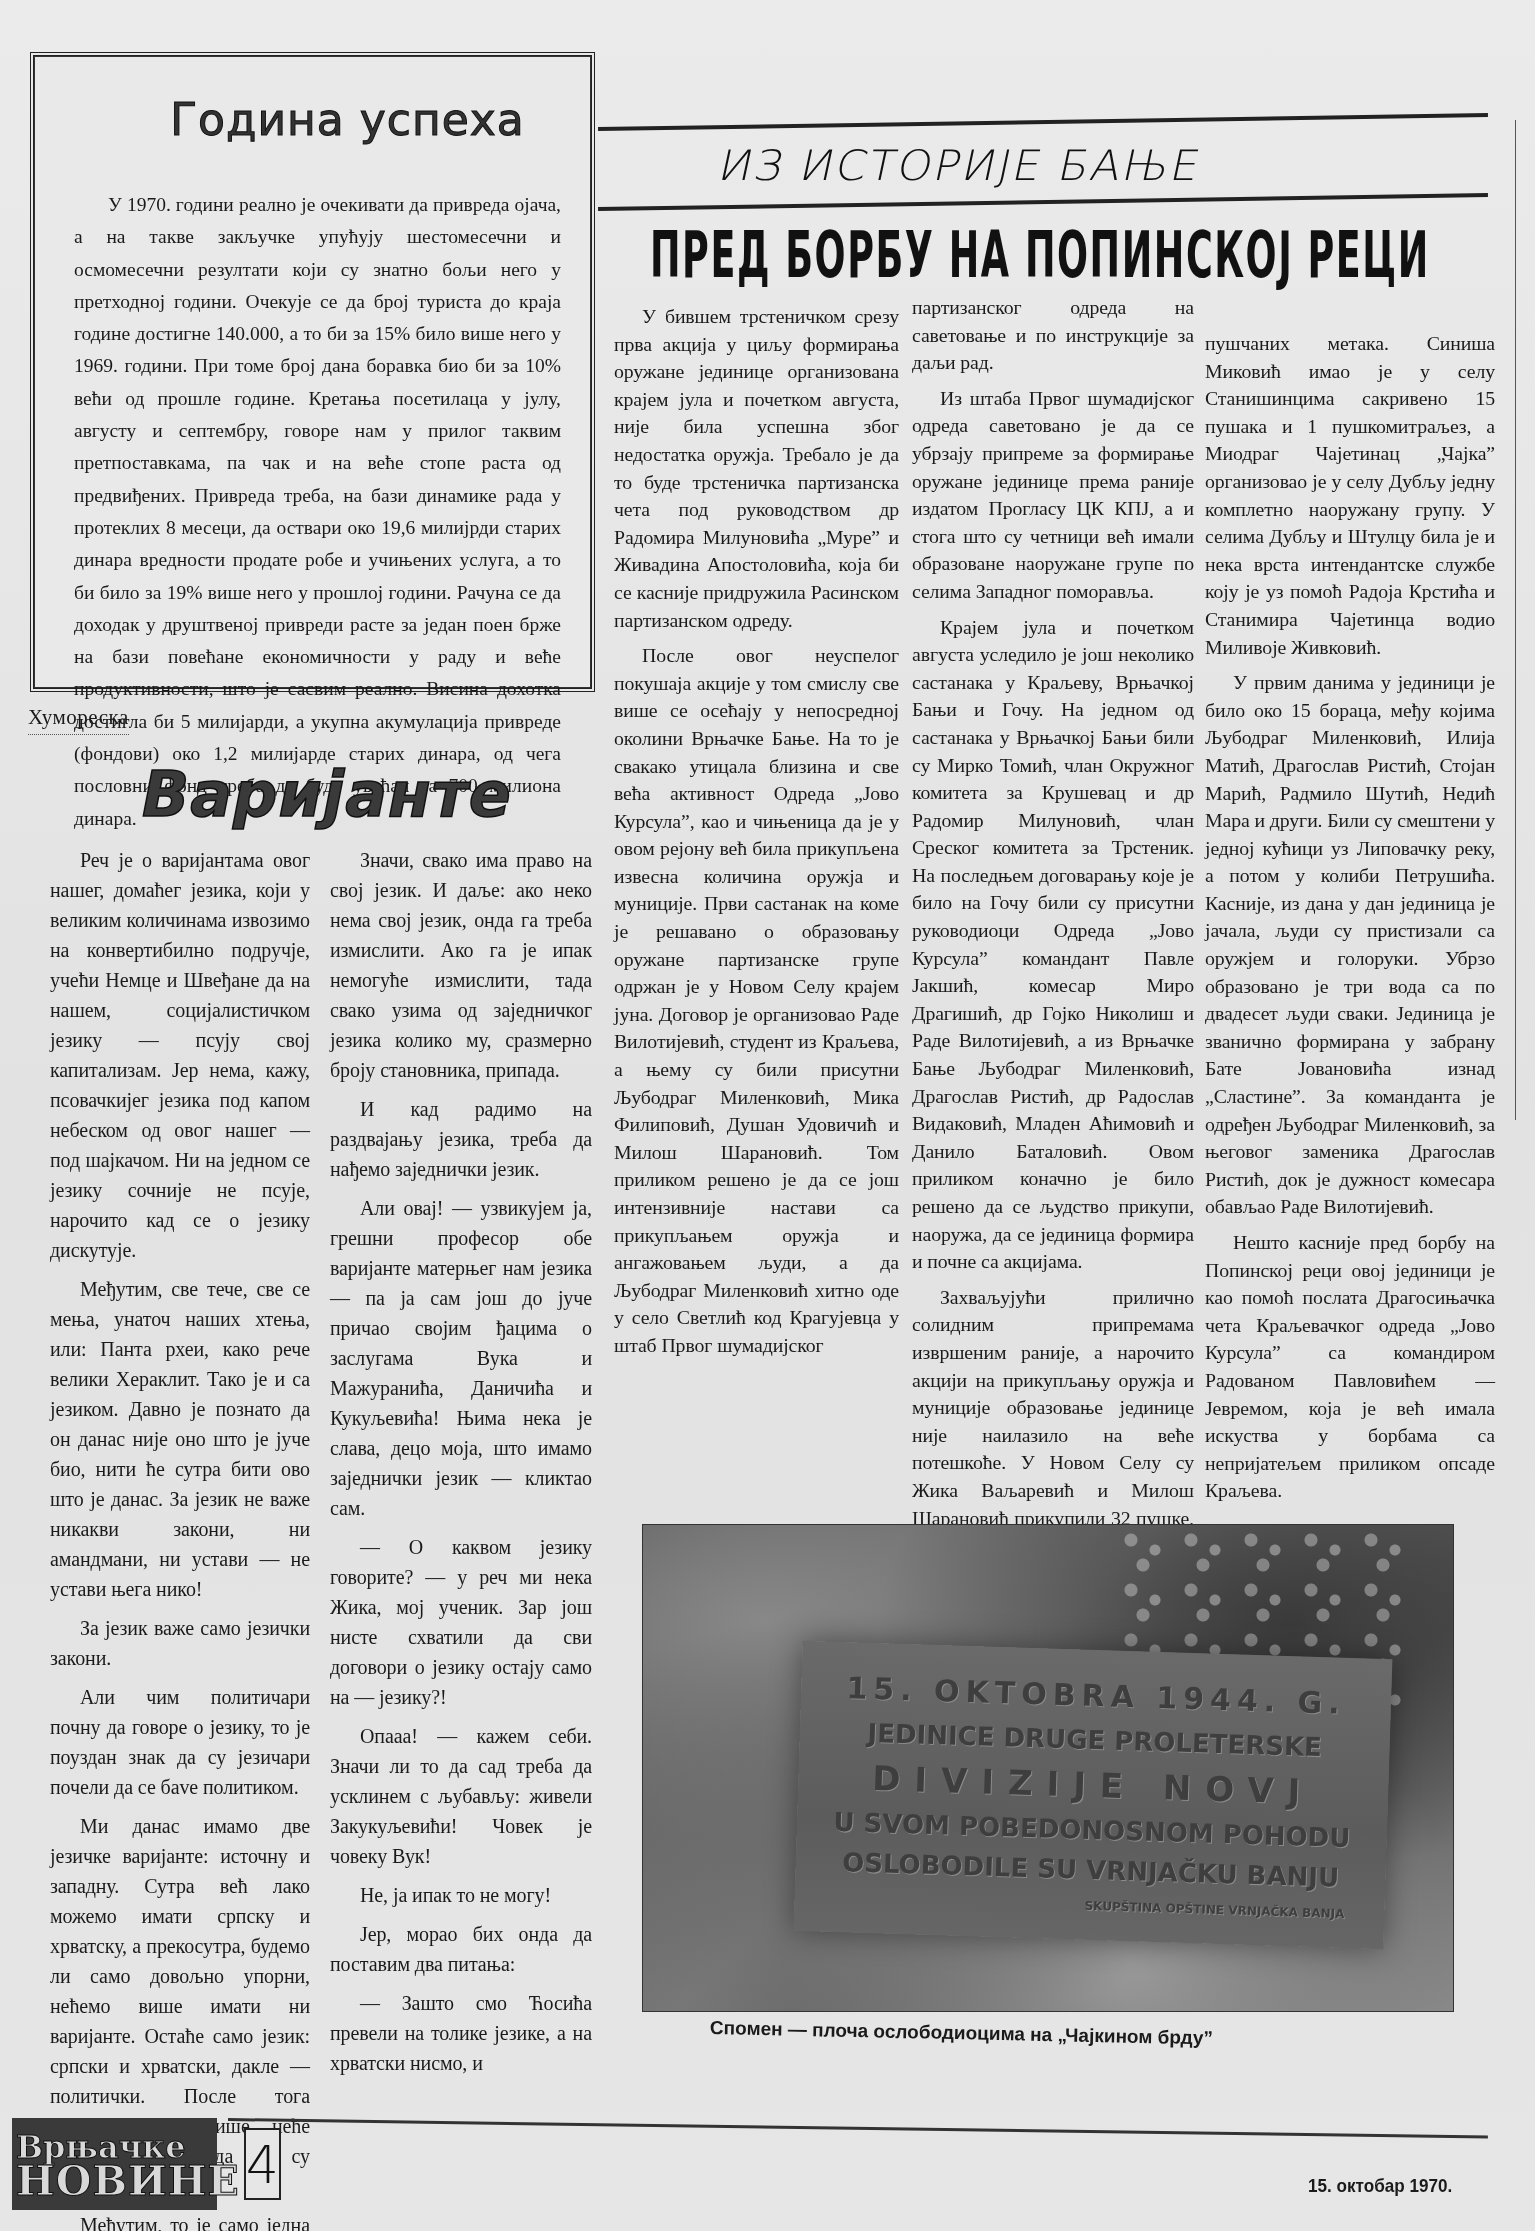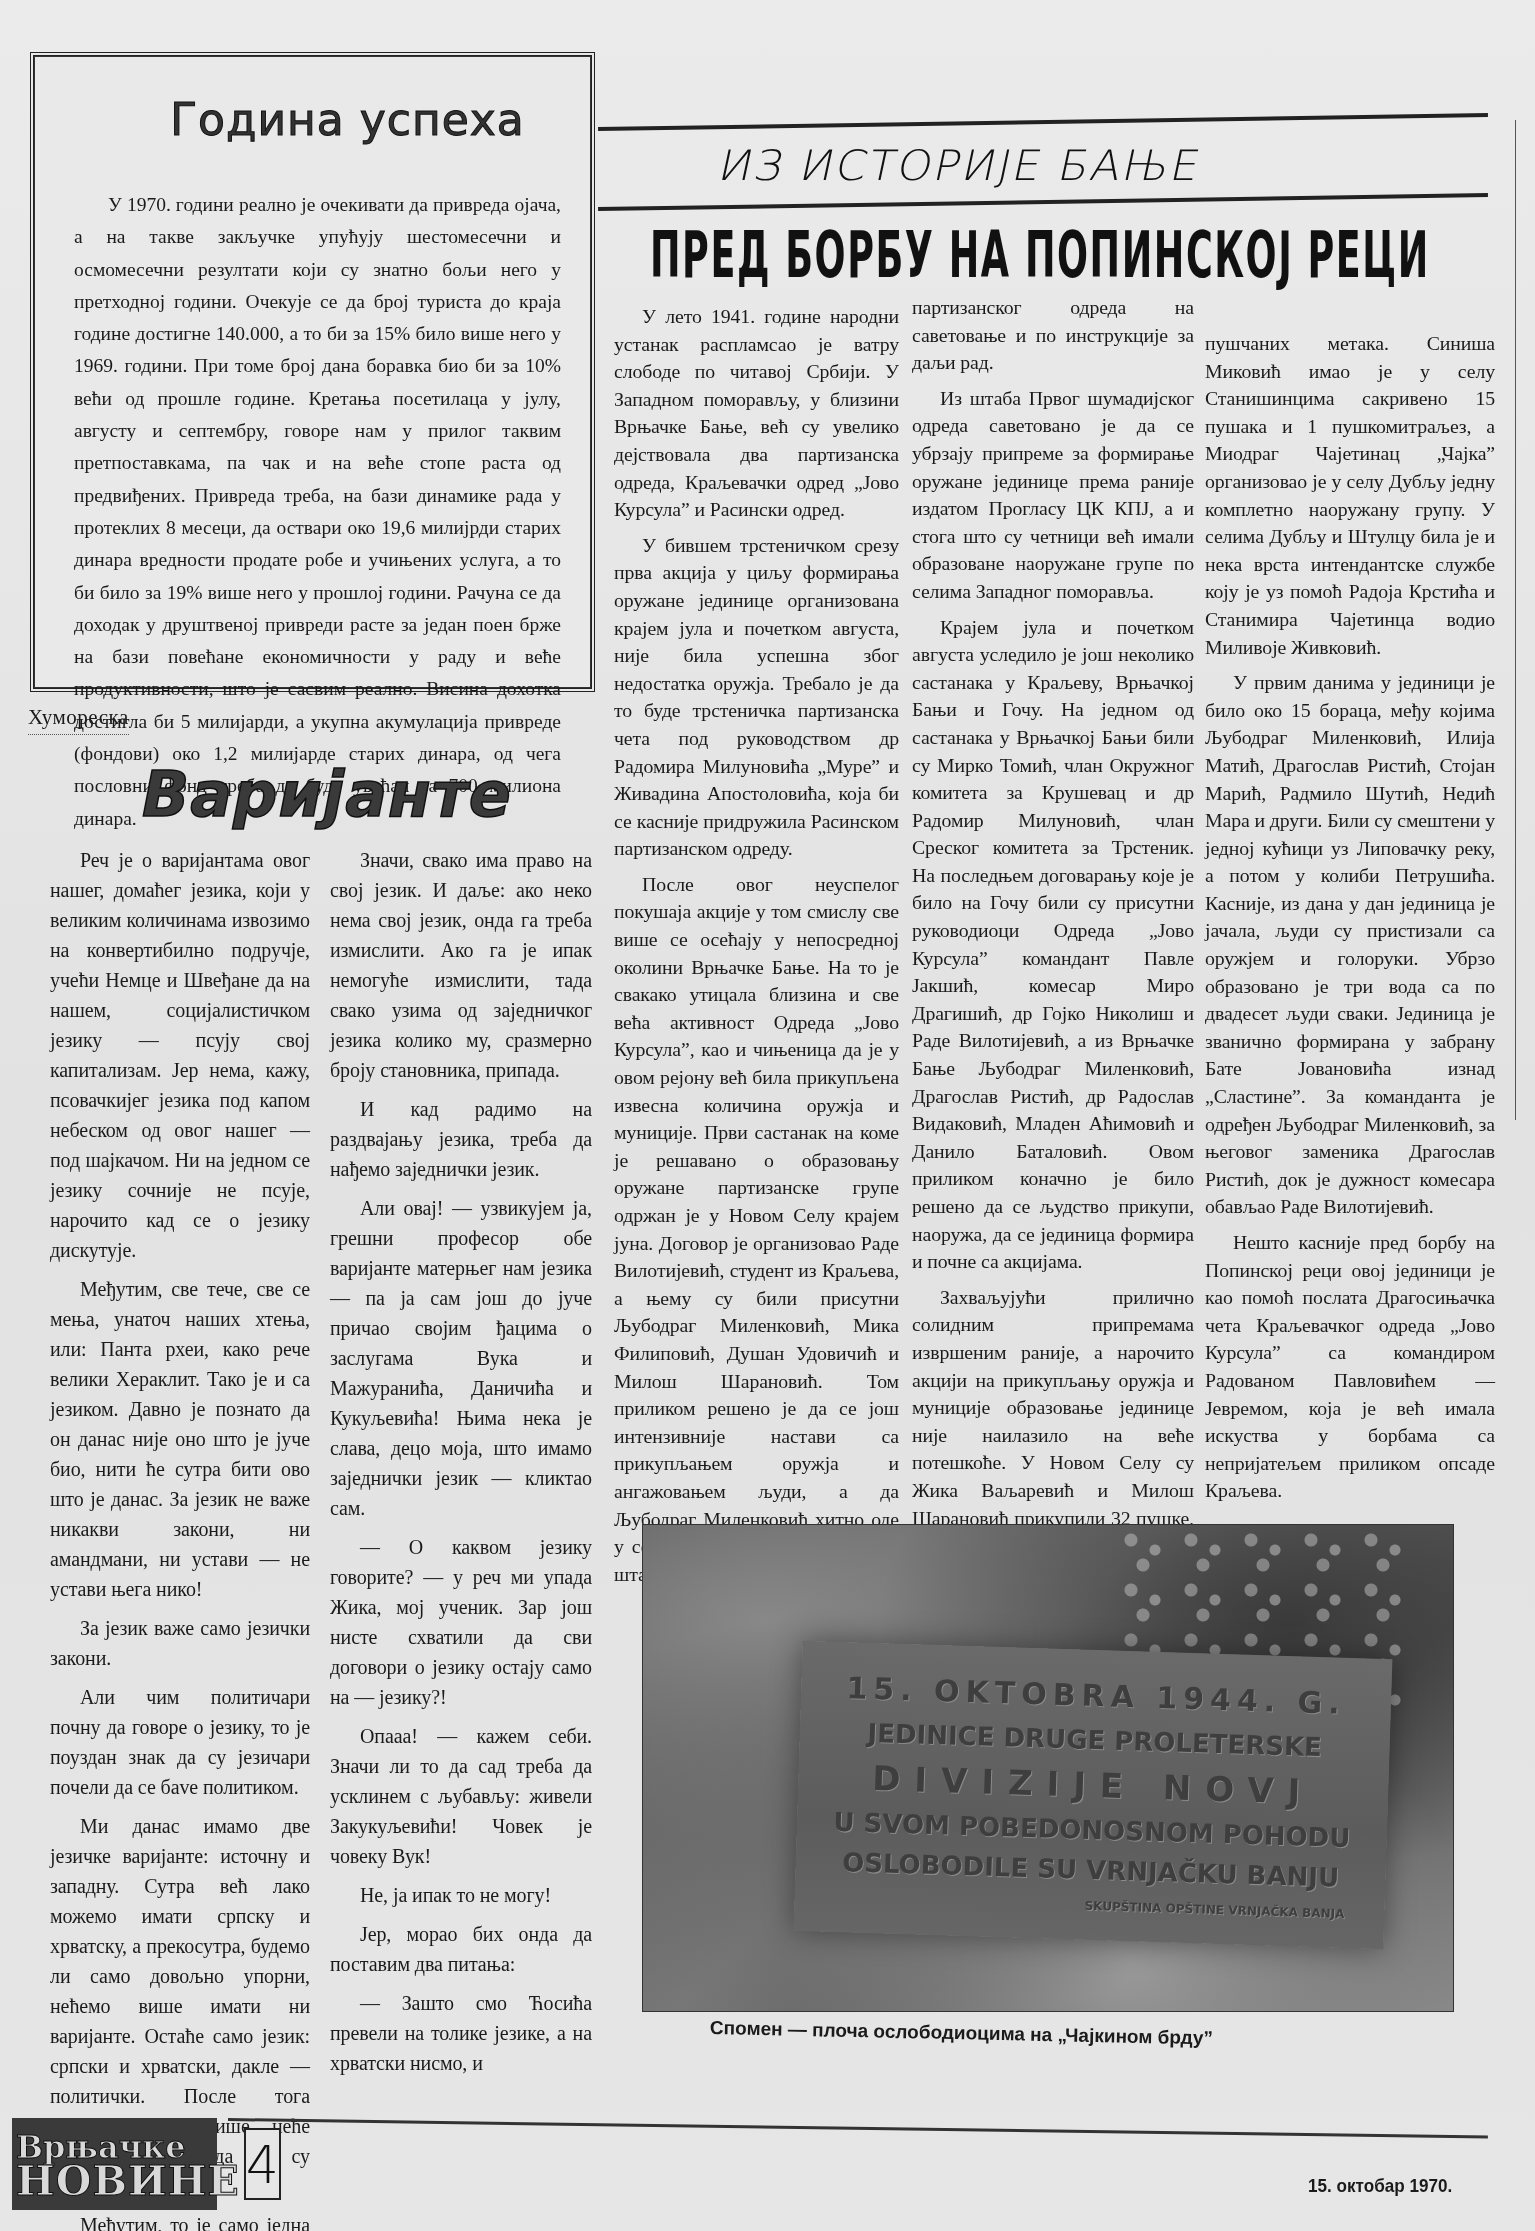--- a/index.html
+++ b/index.html
@@ -73,35 +73,34 @@
     <p>За језик важе само језички закони.</p>
     <p>Али чим политичари почну да говоре о језику, то је поуздан знак да су језичари почели да се бave политиком.</p>
     <p>Ми данас имамо две језичке варијанте: источну и западну. Сутра већ лако можемо имати српску и хрватску, а прекосутра, будемо ли само довољно упорни, нећемо више имати ни варијанте. Остаће само језик: српски и хрватски, дакле — политички. После тога језичарима се више неће пребацивати да су аполитични.</p>
     <p>Међутим, то је само једна страна колајне, односно медаље. Не размот-</p>
   </div>
 
   <div class="hum-col2 col">
     <p>Значи, свако има право на свој језик. И даље: ако неко нема свој језик, онда га треба измислити. Ако га је ипак немогуће измислити, тада свако узима од заједничког језика колико му, сразмерно броју становника, припада.</p>
     <p>И кад радимо на раздвајању језика, треба да нађемо заједнички језик.</p>
     <p>Али овај! — узвикујем ја, грешни професор обе варијанте матерњег нам језика — па ја сам још до јуче причао својим ђацима о заслугама Вука и Мажуранића, Даничића и Кукуљевића! Њима нека је слава, децо моја, што имамо заједнички језик — кликтао сам.</p>
-    <p>— О каквом језику говорите? — у реч ми упада Жика, мој ученик. Зар још нисте схватили да сви договори о језику остају само на — језику?!</p>
+    <p>— О каквом језику говорите? — у реч ми нека Жика, мој ученик. Зар још нисте схватили да сви договори о језику остају само на — језику?!</p>
     <p>Опааа! — кажем себи. Значи ли то да сад треба да усклинем с љубављу: живели Закукуљевићи! Човек је човеку Вук!</p>
     <p>Не, ја ипак то не могу!</p>
     <p>Јер, морао бих онда да поставим два питања:</p>
     <p>— Зашто смо Ћосића превели на толике језике, а на хрватски нисмо, и</p>
 
   </div>
 
   <div class="rule" style="left:598px;top:120px;width:890px;transform:rotate(-0.9deg);"></div>
   <div class="section-label">ИЗ ИСТОРИЈЕ БАЊЕ</div>
   <div class="rule" style="left:598px;top:200px;width:890px;transform:rotate(-0.9deg);"></div>
   <div class="headline">ПРЕД БОРБУ НА ПОПИНСКОЈ РЕЦИ</div>
 
   <div class="rcol rc1 col">
-    <p>У лето 1941. године народни устанак распламсао је ватру слободе по читавој Србији. У Западном поморављу, у близини Врњачке Бање, већ су увелико дејствовала два партизанска одреда, Краљевачки одред „Јово Курсула” и Расински одред.</p>
     <p>У бившем трстеничком срезу прва акција у циљу формирања оружане јединице организована крајем јула и почетком августа, није била успешна због недостатка оружја. Требало је да то буде трстеничка партизанска чета под руководством др Радомира Милуновића „Муре” и Живадина Апостоловића, која би се касније придружила Расинском партизанском одреду.</p>
     <p>После овог неуспелог покушаја акције у том смислу све више се осећају у непосредној околини Врњачке Бање. На то је свакако утицала близина и све већа активност Одреда „Јово Курсула”, као и чињеница да је у овом рејону већ била прикупљена извесна количина оружја и муниције. Први састанак на коме је решавано о образовању оружане партизанске групе одржан је у Новом Селу крајем јуна. Договор је организовао Раде Вилотијевић, студент из Краљева, а њему су били присутни Љубодраг Миленковић, Мика Филиповић, Душан Удовичић и Милош Шарановић. Том приликом решено је да се још интензивније настави са прикупљањем оружја и ангажовањем људи, а да Љубодраг Миленковић хитно оде у село Светлић код Крагујевца у штаб Првог шумадијског</p>
   </div>
   <div class="rcol rc2 col">
     <p style="text-indent:0">партизанског одреда на саветовање и по инструкције за даљи рад.</p>
     <p>Из штаба Првог шумадијског одреда саветовано је да се убрзају припреме за формирање оружане јединице према раније издатом Прогласу ЦК КПЈ, а и стога што су четници већ имали образоване наоружане групе по селима Западног поморавља.</p>
     <p>Крајем јула и почетком августа уследило је још неколико састанака у Краљеву, Врњачкој Бањи и Гочу. На једном од састанака у Врњачкој Бањи били су Мирко Томић, члан Окружног комитета за Крушевац и др Радомир Милуновић, члан Среског комитета за Трстеник. На последњем договарању које је било на Гочу били су присутни руководиоци Одреда „Јово Курсула” командант Павле Јакшић, комесар Миро Драгишић, др Гојко Николиш и Раде Вилотијевић, а из Врњачке Бање Љубодраг Миленковић, Драгослав Ристић, др Радослав Видаковић, Младен Аћимовић и Данило Баталовић. Овом приликом коначно је било решено да се људство прикупи, наоружа, да се јединица формира и почне са акцијама.</p>
     <p>Захваљујући прилично солидним припремама извршеним раније, а нарочито акцији на прикупљању оружја и муниције образовање јединице није наилазило на веће потешкоће. У Новом Селу су Жика Ваљаревић и Милош Шарановић прикупили 32 пушке, 3 пушкомитраљеза, 1 митраљез, 65 ручних бомби и близу 10.000</p>
   </div>
   <div class="rcol rc3 col">

